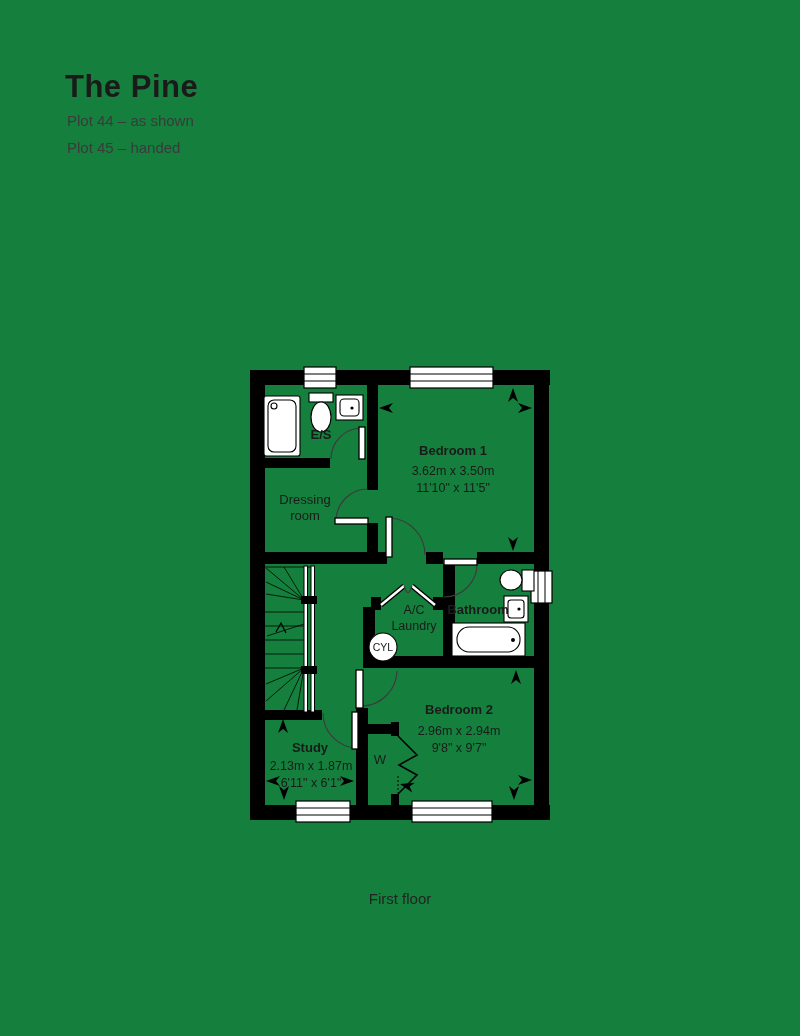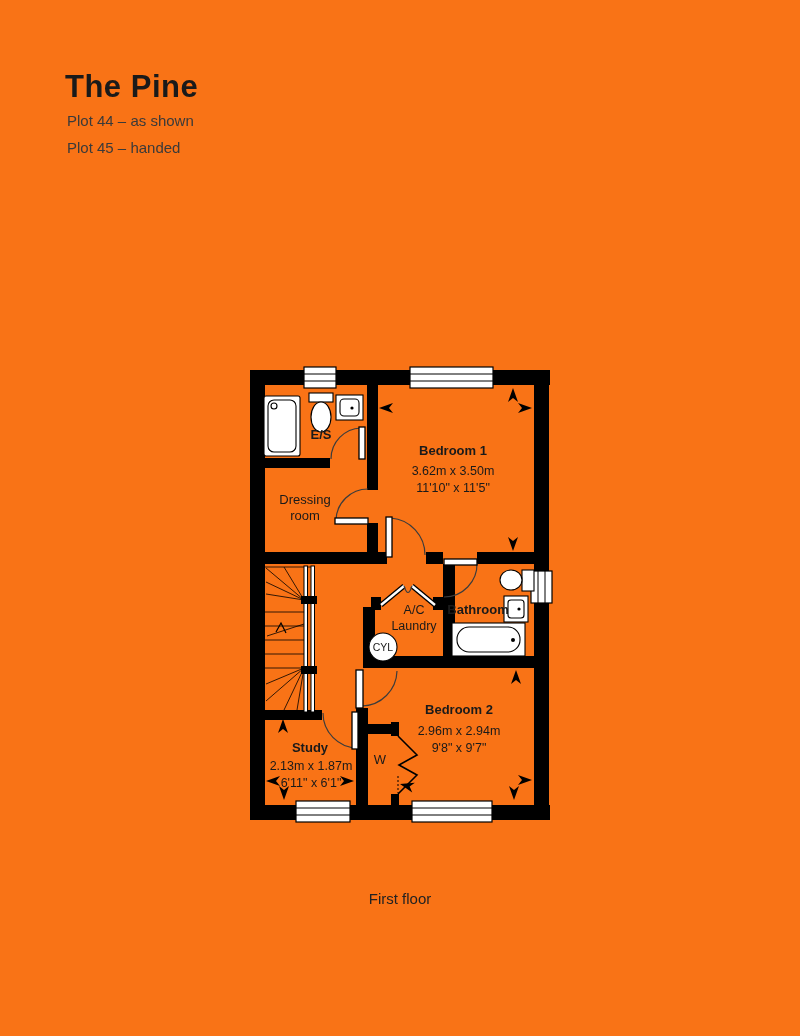--- a/index.html
+++ b/index.html
@@ -1,16 +1,16 @@
 <!DOCTYPE html>
 <html><head>
 <meta charset="utf-8">
 <style>
   html,body{margin:0;padding:0;background:#ffffff;}
-  .page{position:relative;width:800px;height:1036px;background:#f97316;overflow:hidden;}
+  .page{position:relative;width:800px;height:1036px;background:#15803d;overflow:hidden;}
   svg{position:absolute;top:0;left:0;}
   svg text{font-family:"Liberation Sans","DejaVu Sans",sans-serif;fill:#1a1a1a;}
   .title-text{font-size:31px;font-weight:700;letter-spacing:.5px;}
   .plot-text{font-size:15px;fill:#3a3a3a;}
   .room-name{font-size:13px;font-weight:700;text-anchor:middle;}
   .room-dim{font-size:12.5px;text-anchor:middle;}
   .room-sub{font-size:13px;text-anchor:middle;}
   .tiny-label{font-size:10.5px;text-anchor:middle;}
   .caption-text{font-size:15px;fill:#222;text-anchor:middle;}
   .wall{fill:#000;stroke:none;}

